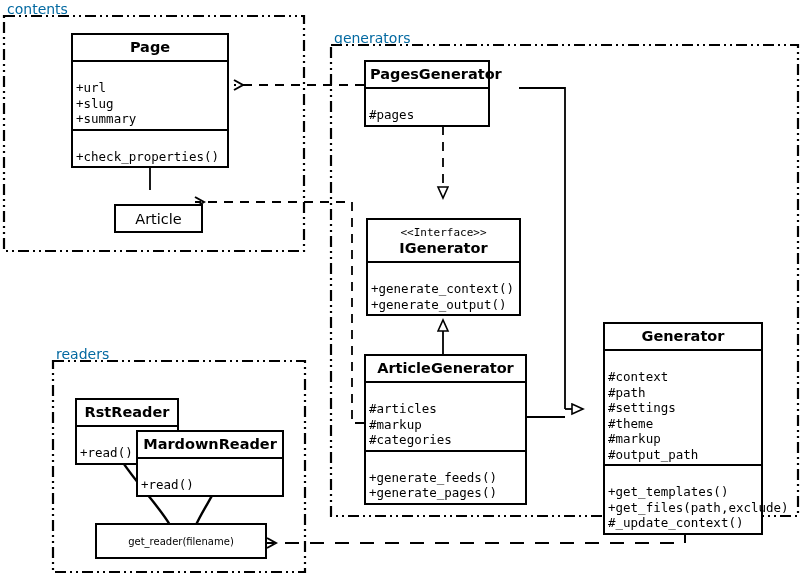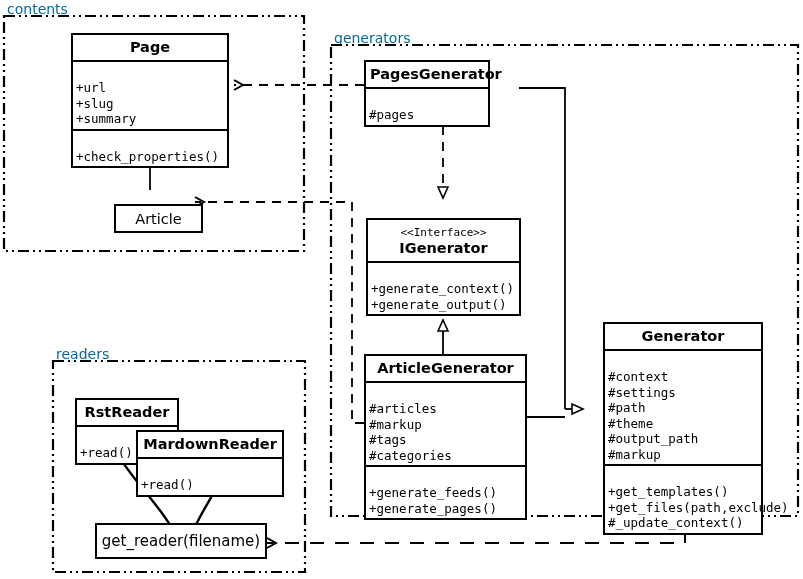--- a/index.html
+++ b/index.html
@@ -64,21 +64,21 @@
     white-space: nowrap;
     font-family: "DejaVu Sans Mono", monospace;
     font-size: 12.5px;
   }
   .plain-box {
     position: absolute;
     box-sizing: border-box;
     border: 2px solid #000;
     background: #fff;
     font-family: "DejaVu Sans", sans-serif;
-    font-size: 15px;
+    font-size: 10px;
     color: #000;
     display: flex;
     align-items: center;
     justify-content: center;
     z-index: 5;
   }
   svg.overlay {
     position: absolute;
     left: 0;
     top: 0;
@@ -188,38 +188,37 @@
       <div class="row">+generate_context()</div>
       <div class="row">+generate_output()</div>
     </div>
   </div>
 
   <div class="uml" style="left:364px; top:354px; width:163px;">
     <div class="title">ArticleGenerator</div>
     <div class="sec">
       <div class="row">#articles</div>
       <div class="row">#markup</div>
-      <div class="row">#tags</div>
       <div class="row">#categories</div>
     </div>
     <div class="sec">
       <div class="row">+generate_feeds()</div>
       <div class="row">+generate_pages()</div>
     </div>
   </div>
 
   <div class="uml" style="left:587px; top:322px; width:160px;margin-left:16px;">
     <div class="title">Generator</div>
     <div class="sec">
       <div class="row">#context</div>
+      <div class="row">#path</div>
       <div class="row">#settings</div>
-      <div class="row">#path</div>
       <div class="row">#theme</div>
+      <div class="row">#markup</div>
       <div class="row">#output_path</div>
-      <div class="row">#markup</div>
     </div>
     <div class="sec">
       <div class="row">+get_templates()</div>
       <div class="row">+get_files(path,exclude)</div>
       <div class="row">#_update_context()</div>
     </div>
   </div>
 
   <div class="uml" style="left:75px; top:370px; width:104px;margin-top:28px;">
     <div class="title">RstReader</div>

